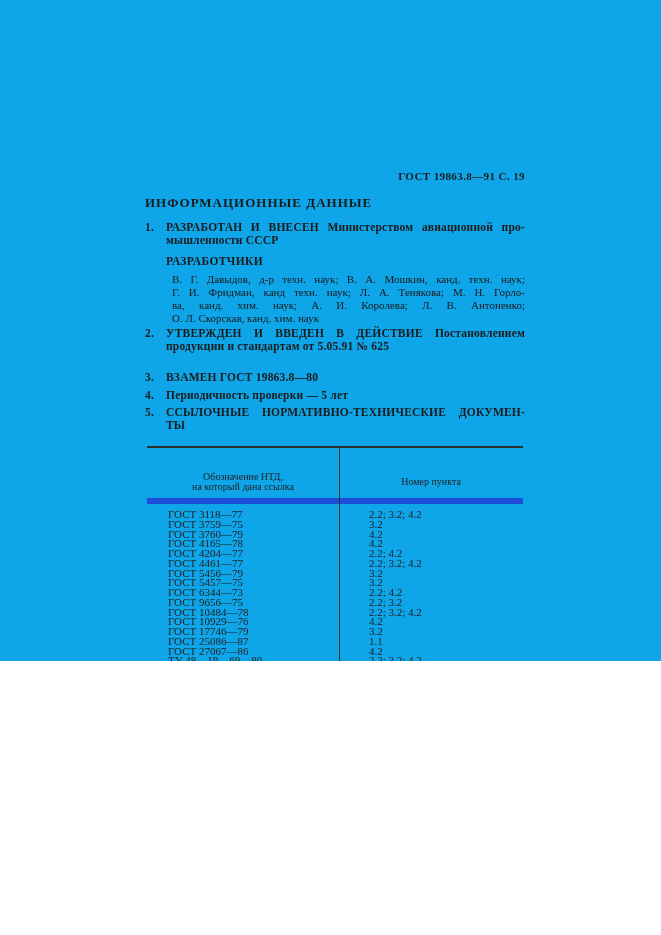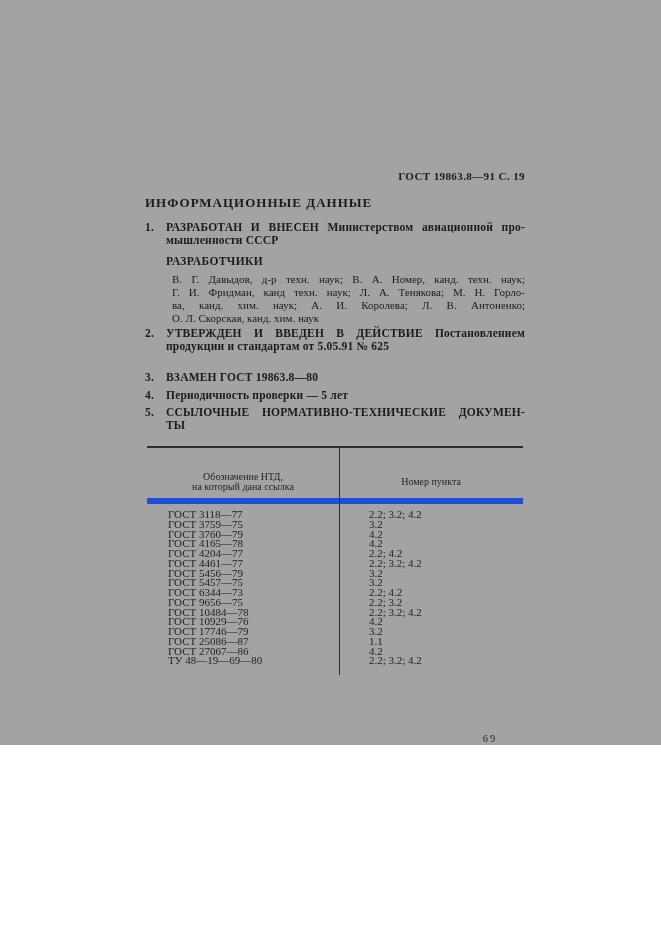--- a/index.html
+++ b/index.html
@@ -1,17 +1,17 @@
 <!DOCTYPE html>
 <html><head>
 <meta charset="utf-8">
 <style>
   html,body{margin:0;padding:0;background:#ffffff;}
   .page{
-    position:relative;width:661px;height:745px;background:#a3a3a3;
+    position:relative;width:661px;height:661px;background:#0ea5e9;
     font-family:"Liberation Serif","DejaVu Serif",serif;color:#1b1b1b;
     overflow:hidden;
   }
   .hdr{
     position:absolute;top:170px;left:145px;width:380px;text-align:right;
     font-weight:700;font-size:11px;letter-spacing:.4px;
   }
   .title{
     position:absolute;top:195px;left:145px;width:380px;margin:0;
     font-size:13px;font-weight:700;letter-spacing:1px;
@@ -65,21 +65,21 @@
     <span class="num">1.</span>
     <div class="txt">
       <div class="jl">РАЗРАБОТАН И ВНЕСЕН Министерством авиационной про-</div>
       <div>мышленности СССР</div>
     </div>
   </div>
 
   <div class="subhead">РАЗРАБОТЧИКИ</div>
 
   <div class="devs">
-    <div class="jl"><span class="b">В. Г. Давыдов,</span><span> д-р техн. наук; </span><span class="b">В. А. Номер,</span><span> канд. техн. наук;</span></div>
+    <div class="jl"><span class="b">В. Г. Давыдов,</span><span> д-р техн. наук; </span><span class="b">В. А. Мошкин,</span><span> канд. техн. наук;</span></div>
     <div class="jl"><span class="b">Г. И. Фридман,</span><span> канд техн. наук; </span><span class="b">Л. А. Тенякова; М. Н. Горло-</span></div>
     <div class="jl"><span class="b">ва,</span><span> канд. хим. наук; </span><span class="b">А. И. Королева; Л. В. Антоненко;</span></div>
     <div><span class="b">О. Л. Скорская,</span><span> канд. хим. наук</span></div>
   </div>
 
   <div class="item" style="top:327px">
     <span class="num">2.</span>
     <div class="txt">
       <div class="jl">УТВЕРЖДЕН И ВВЕДЕН В ДЕЙСТВИЕ Постановлением</div>
       <div>продукции и стандартам от 5.05.91 № 625</div>

